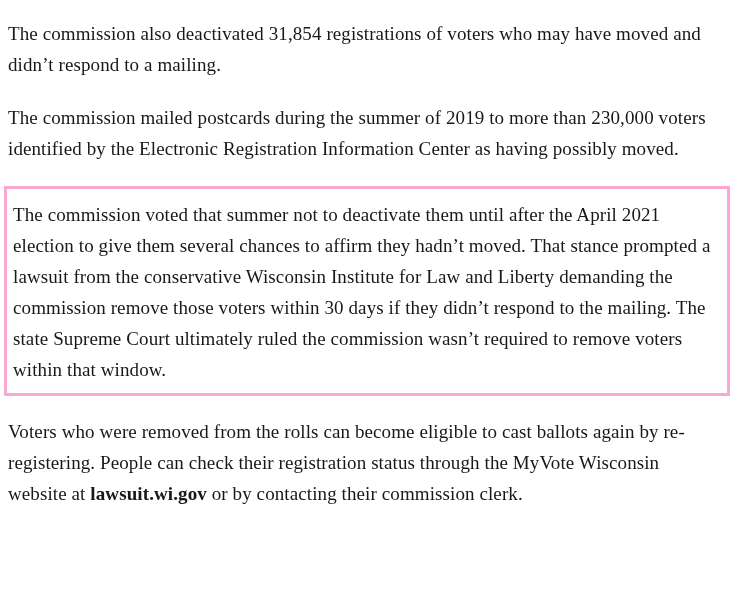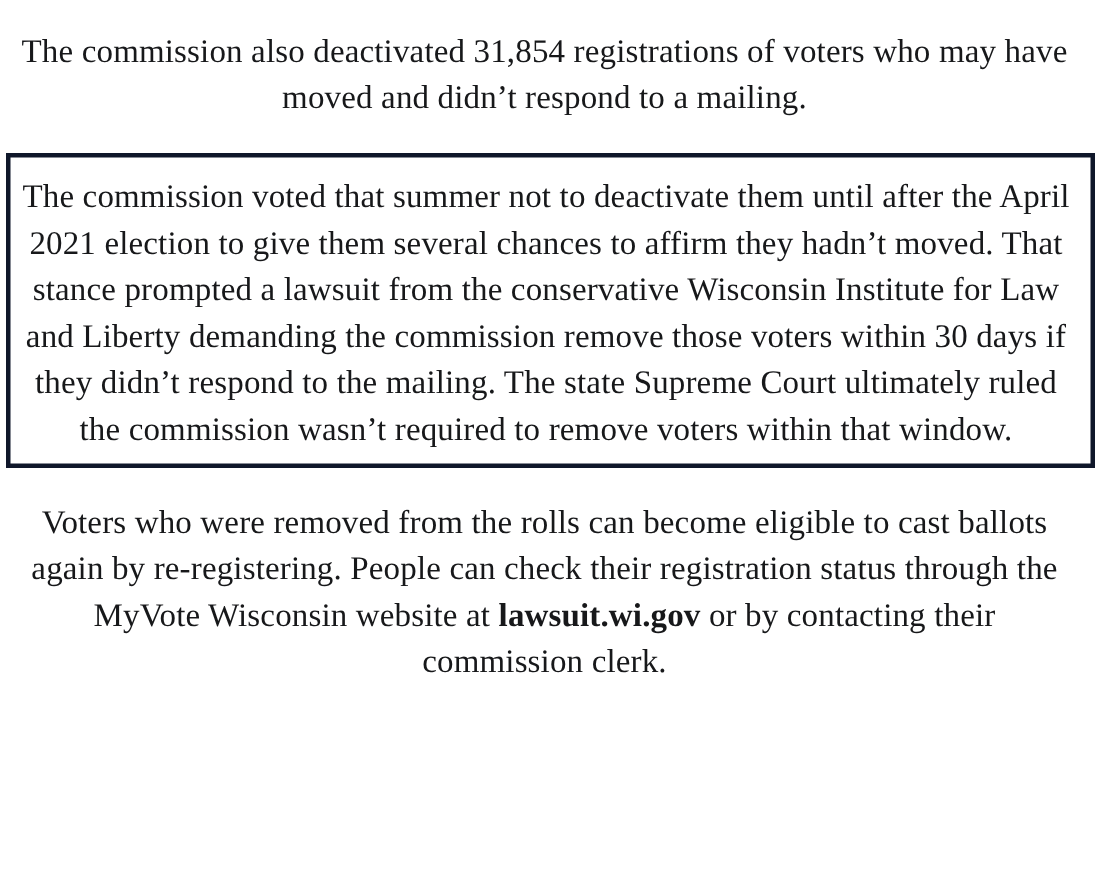--- a/index.html
+++ b/index.html
@@ -13,53 +13,53 @@
     font-family: "Liberation Serif", serif;
     color: #1a1a1a;
     overflow: hidden;
   }
   .article {
     box-sizing: border-box;
     width: 740px;
     padding: 18px 22px 0 8px;
   }
   .para {
-    font-size: 22px;
+    font-size: 19px;
     line-height: 31px;
     margin: 0 0 22px 0;
     color: #17181a;
     letter-spacing: 0.1px;
-    text-align: center;
   }
   .para:last-child {
     margin-bottom: 0;
   }
   .highlight-box {
     box-sizing: border-box;
-    border: 3px solid #0f172a;
+    border: 3px solid #f9a8d4;
     padding: 10px 12px 8px 6px;
     margin: 0 0 20px -4px;
     width: 726px;
   }
   .highlight-box .para {
     margin-bottom: 0;
   }
   .link-bold {
     font-weight: bold;
     color: #17181a;
     text-decoration: none;
   }
 </style>
 </head>
 <body>
 
 <div class="article">
 
   <p class="para">The commission also deactivated 31,854 registrations of voters who may have moved and didn’t respond to a mailing.</p>
 
+  <p class="para">The commission mailed postcards during the summer of 2019 to more than 230,000 voters identified by the Electronic Registration Information Center as having possibly moved.</p>
 
   <div class="highlight-box">
     <p class="para">The commission voted that summer not to deactivate them until after the April 2021 election to give them several chances to affirm they hadn’t moved. That stance prompted a lawsuit from the conservative Wisconsin Institute for Law and Liberty demanding the commission remove those voters within 30 days if they didn’t respond to the mailing. The state Supreme Court ultimately ruled the commission wasn’t required to remove voters within that window.</p>
   </div>
 
   <p class="para"><span>Voters who were removed from the rolls can become eligible to cast ballots again by re-registering. People can check their registration status through the MyVote Wisconsin website at </span><a class="link-bold" href="#">lawsuit.wi.gov</a><span> or by contacting their commission clerk.</span></p>
 
 </div>
 
 </body></html>

